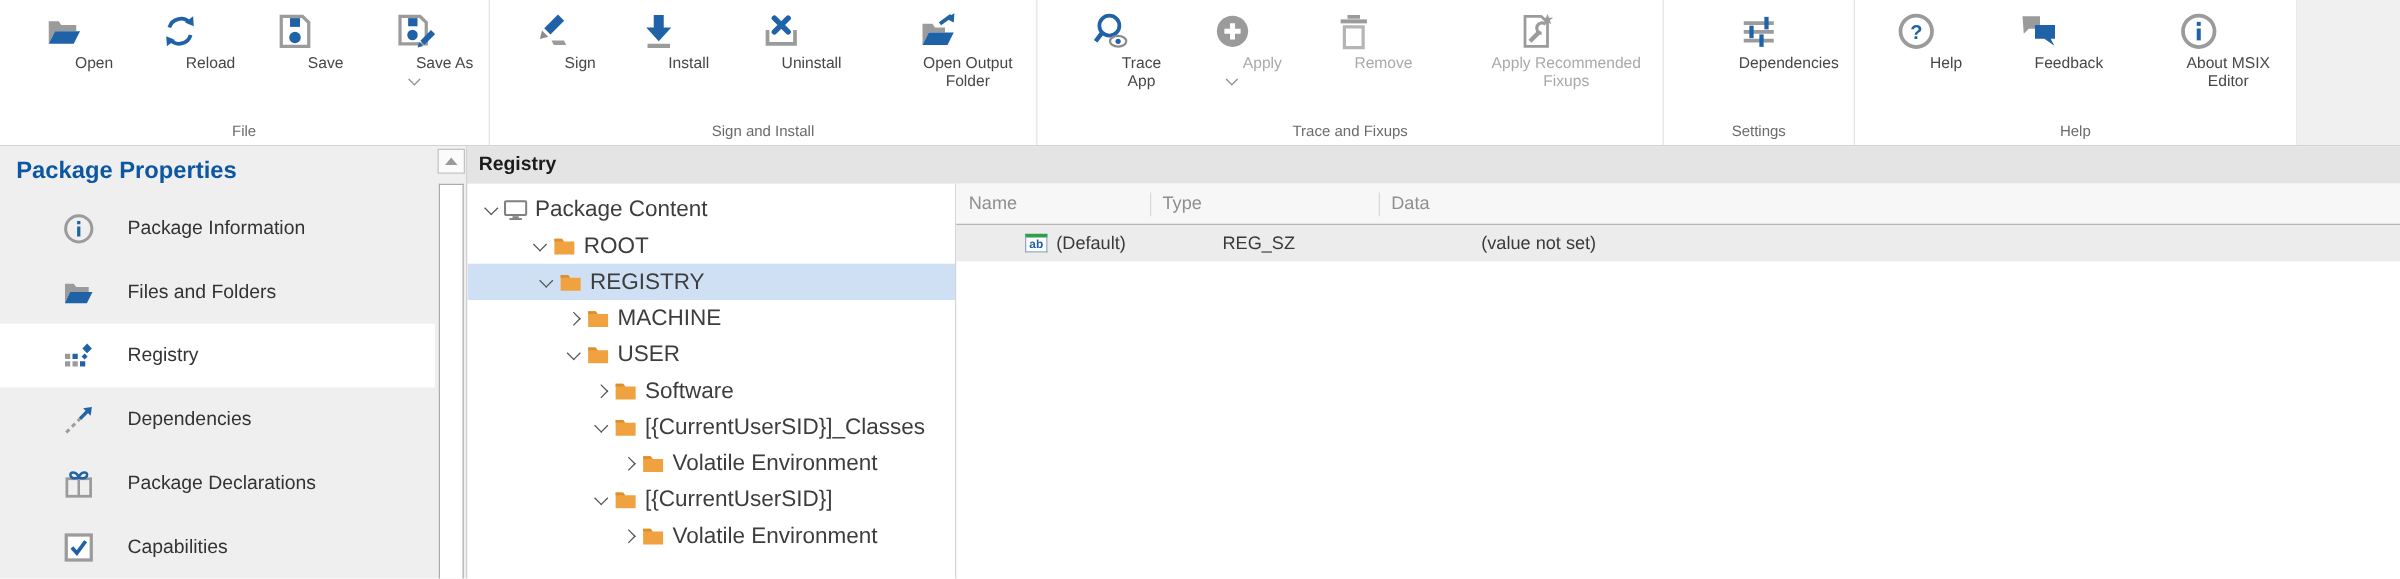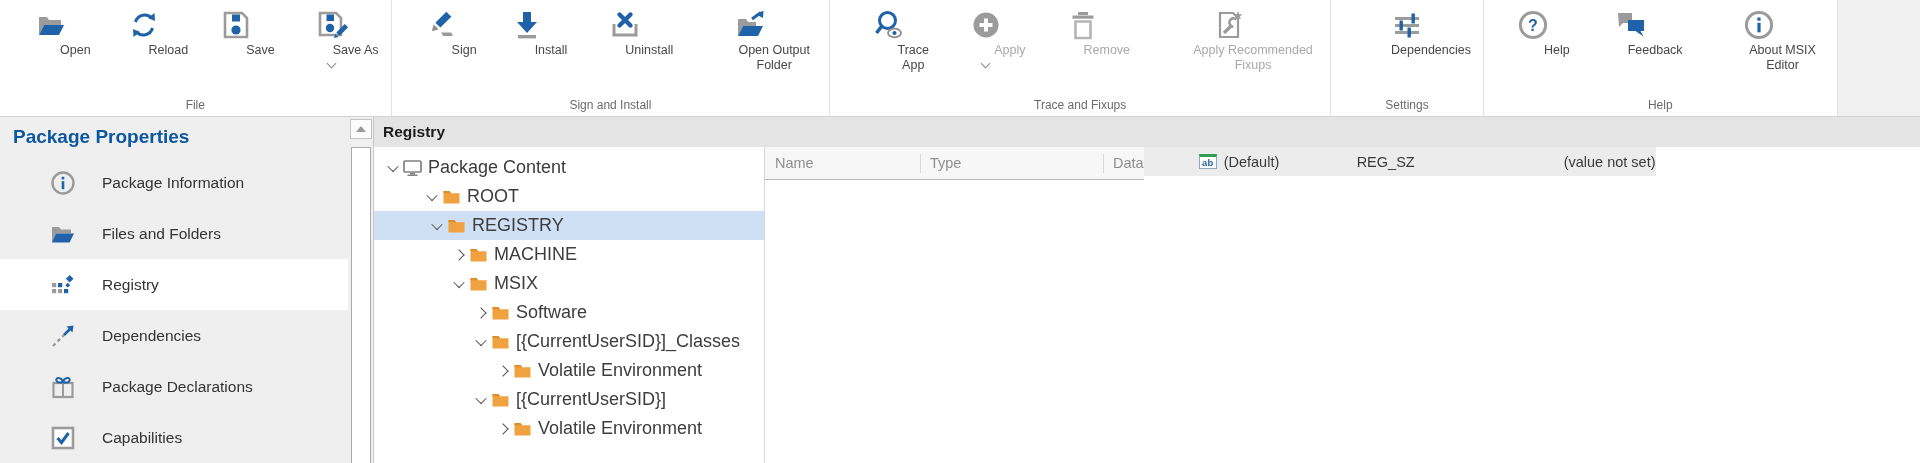--- a/index.html
+++ b/index.html
@@ -52,21 +52,21 @@
   .tree { width:390px; flex:none; background:#fff; padding-top:6px; overflow:hidden; }
   .tree-row { height:29px; display:flex; align-items:center; font-size:18px; color:#3d3d3d; cursor:default; }
   .tree-row.selected { background:#cfe0f5; }
   .chevbox { width:17px; height:16px; flex:none; display:flex; align-items:center; justify-content:center; }
   .chev { width:8px; height:8px; border-right:1.6px solid #555; border-bottom:1.6px solid #555; }
   .chev.expanded { transform:rotate(45deg) translate(-1px,-1px); }
   .chev.collapsed { transform:rotate(-45deg); }
   .tree-icon { width:22px; height:18px; flex:none; display:flex; align-items:center; justify-content:center; margin-right:5px; }
 
   
-  .tbl { flex:1; min-width:0; background:#fff; border-left:1px solid #d6d6d6; display:flex; }
+  .tbl { flex:1; min-width:0; background:#fff; border-left:1px solid #d6d6d6; display:flex; flex-direction:column; }
   .tbl-header { height:33px; flex:none; background:#f7f7f7; border-bottom:1px solid #b5b5b5;
     display:flex; align-items:center; color:#8f8f8f; font-size:14.5px; }
   .tbl-h { padding-left:10px; position:relative; height:100%; display:flex; align-items:center; }
   .tbl-h.c-name { width:155px; flex:none; }
   .tbl-h.c-type { width:183px; flex:none; }
   .tbl-h.c-data { flex:1; }
   .tbl-h.c-type::before, .tbl-h.c-data::before { content:""; position:absolute; left:0; top:7px;
     height:19px; width:1px; background:#d9d9d9; }
   .tbl-row { height:29px; display:flex; align-items:center; background:#ececec;
     font-size:14.5px; color:#3a3a3a; cursor:default; }
@@ -429,21 +429,21 @@
           <div class="tree-row" style="padding-left: 76px;">
             <span class="chevbox">
               <span class="chev expanded"></span>
             </span>
             <span class="tree-icon">
               <svg width="17" height="14" viewBox="0 0 17 14">
                 <path d="M0.5 1 h6 l1.6 2.2 h8.4 V13.5 H0.5 z" fill="#f0a240"></path>
                 <path d="M0.5 1 h6 l1.6 2.2 H0.5 z" fill="#dd8f2d"></path>
               </svg>
             </span>
-            <span>MSIX</span>
+            <span>USER</span>
           </div>
           <div class="tree-row" style="padding-left: 98px;">
             <span class="chevbox">
               <span class="chev collapsed"></span>
             </span>
             <span class="tree-icon">
               <svg width="17" height="14" viewBox="0 0 17 14">
                 <path d="M0.5 1 h6 l1.6 2.2 h8.4 V13.5 H0.5 z" fill="#f0a240"></path>
                 <path d="M0.5 1 h6 l1.6 2.2 H0.5 z" fill="#dd8f2d"></path>
               </svg>

